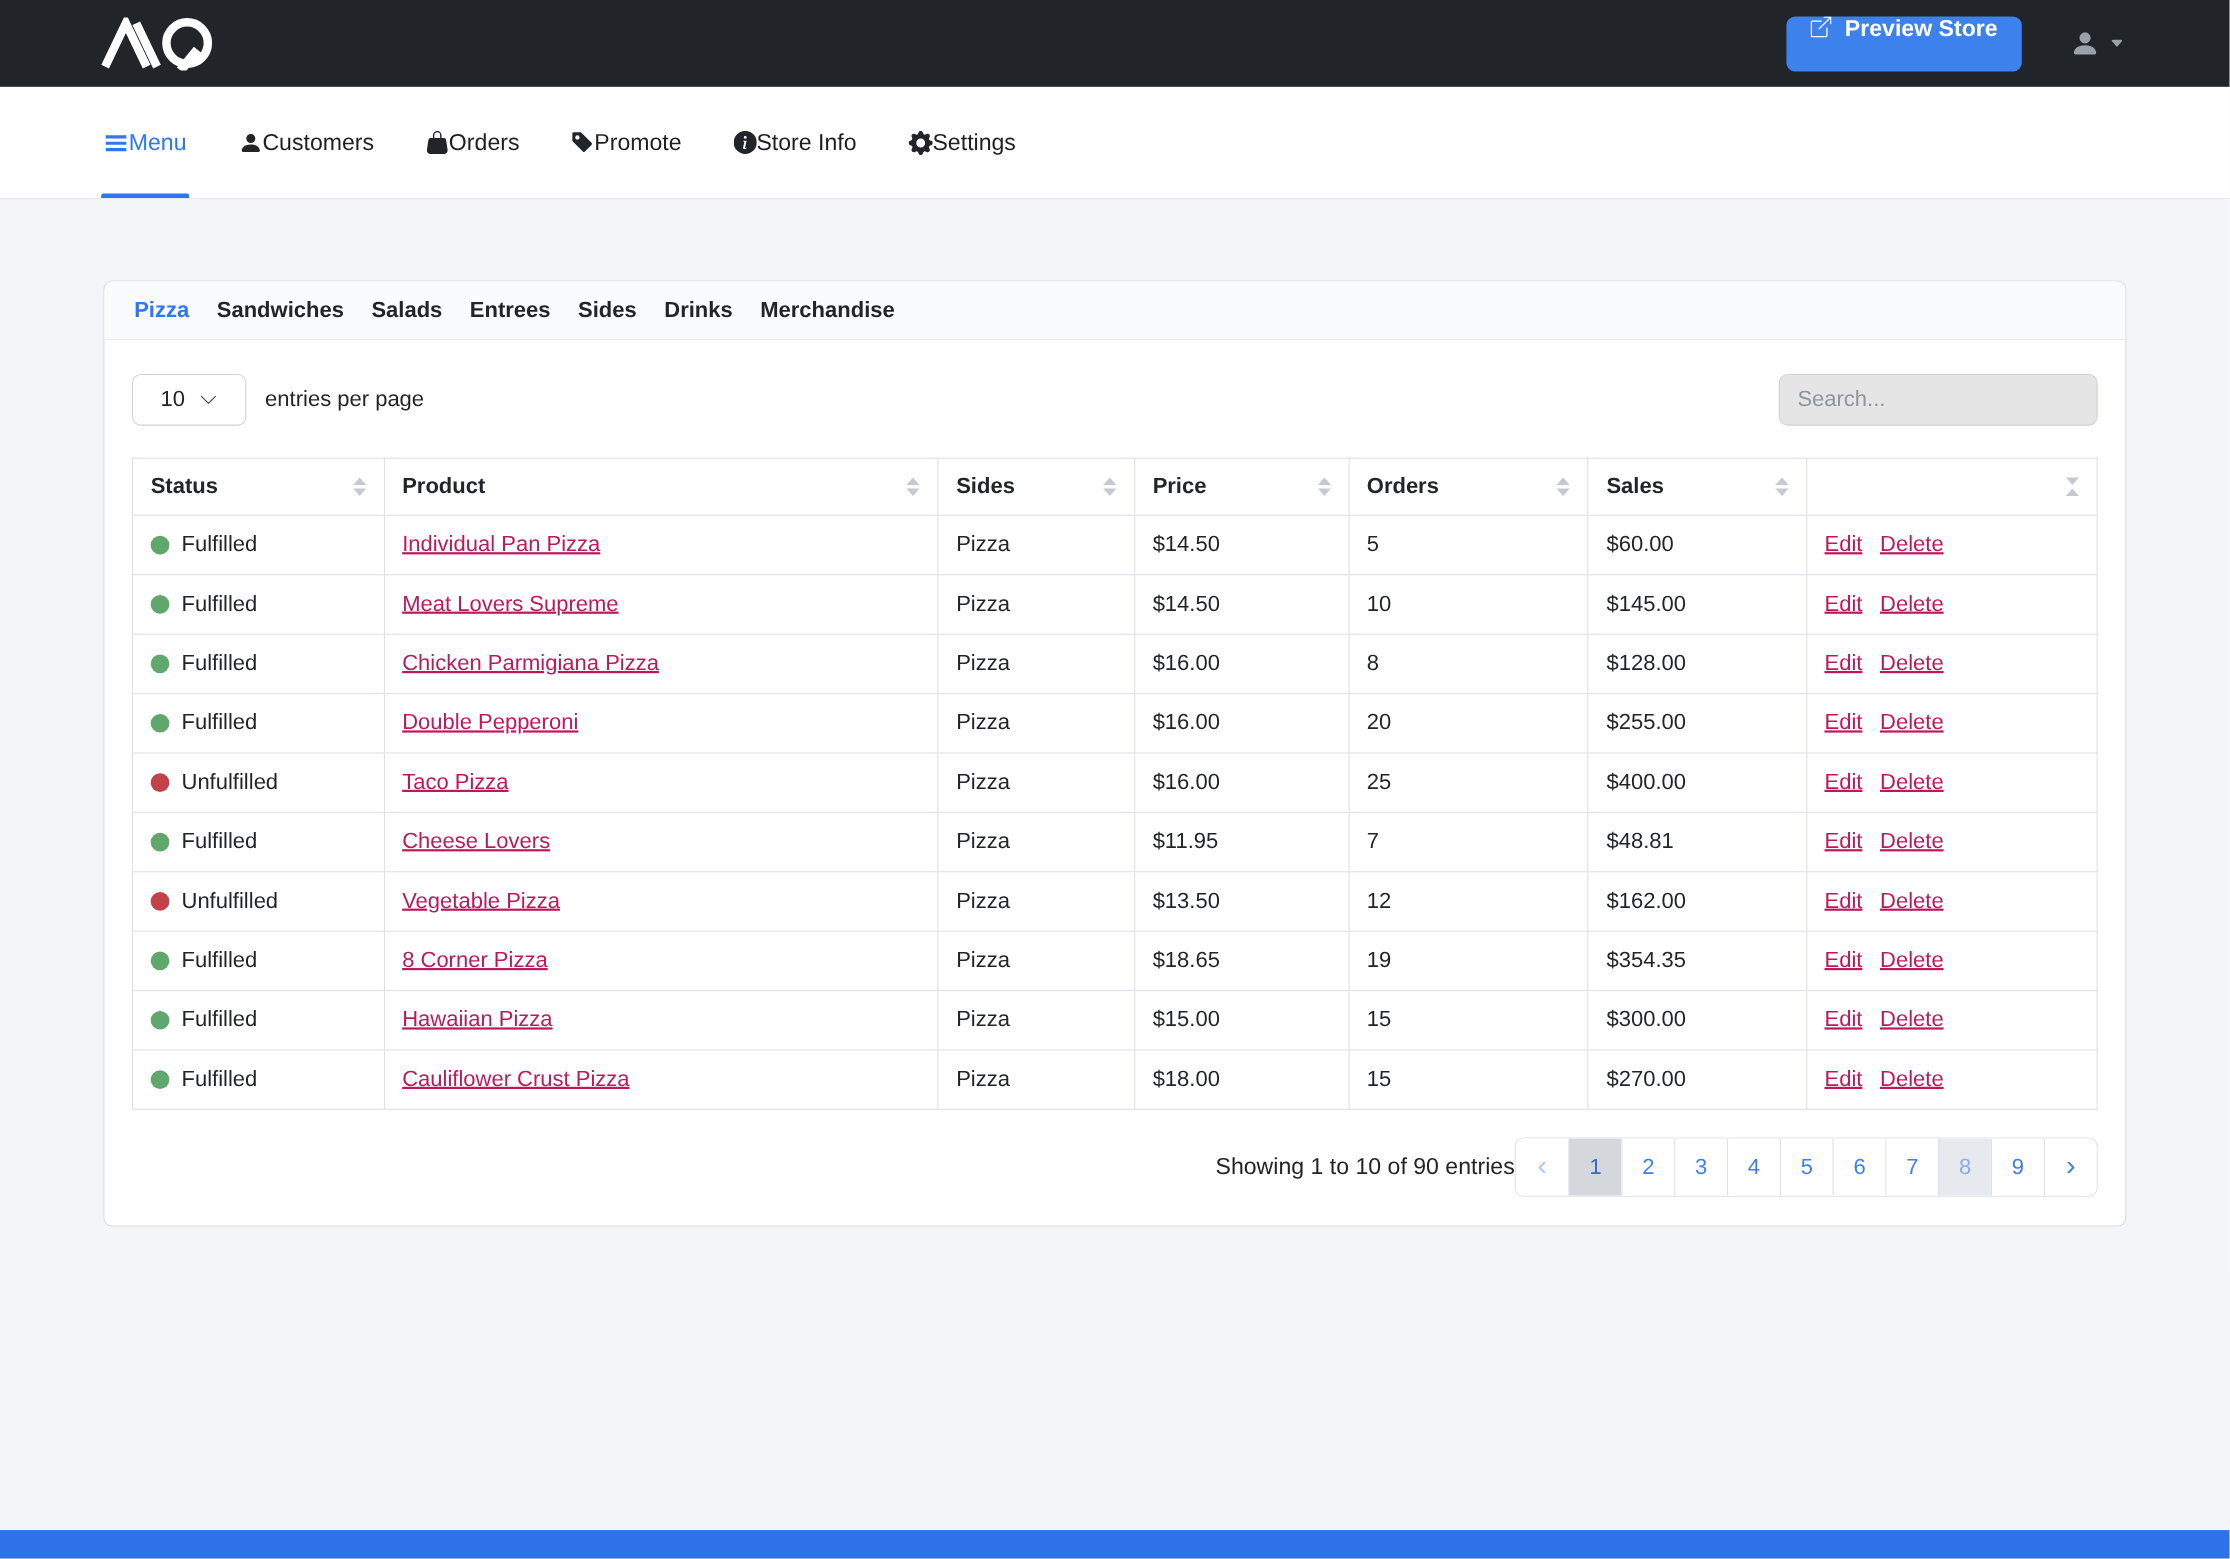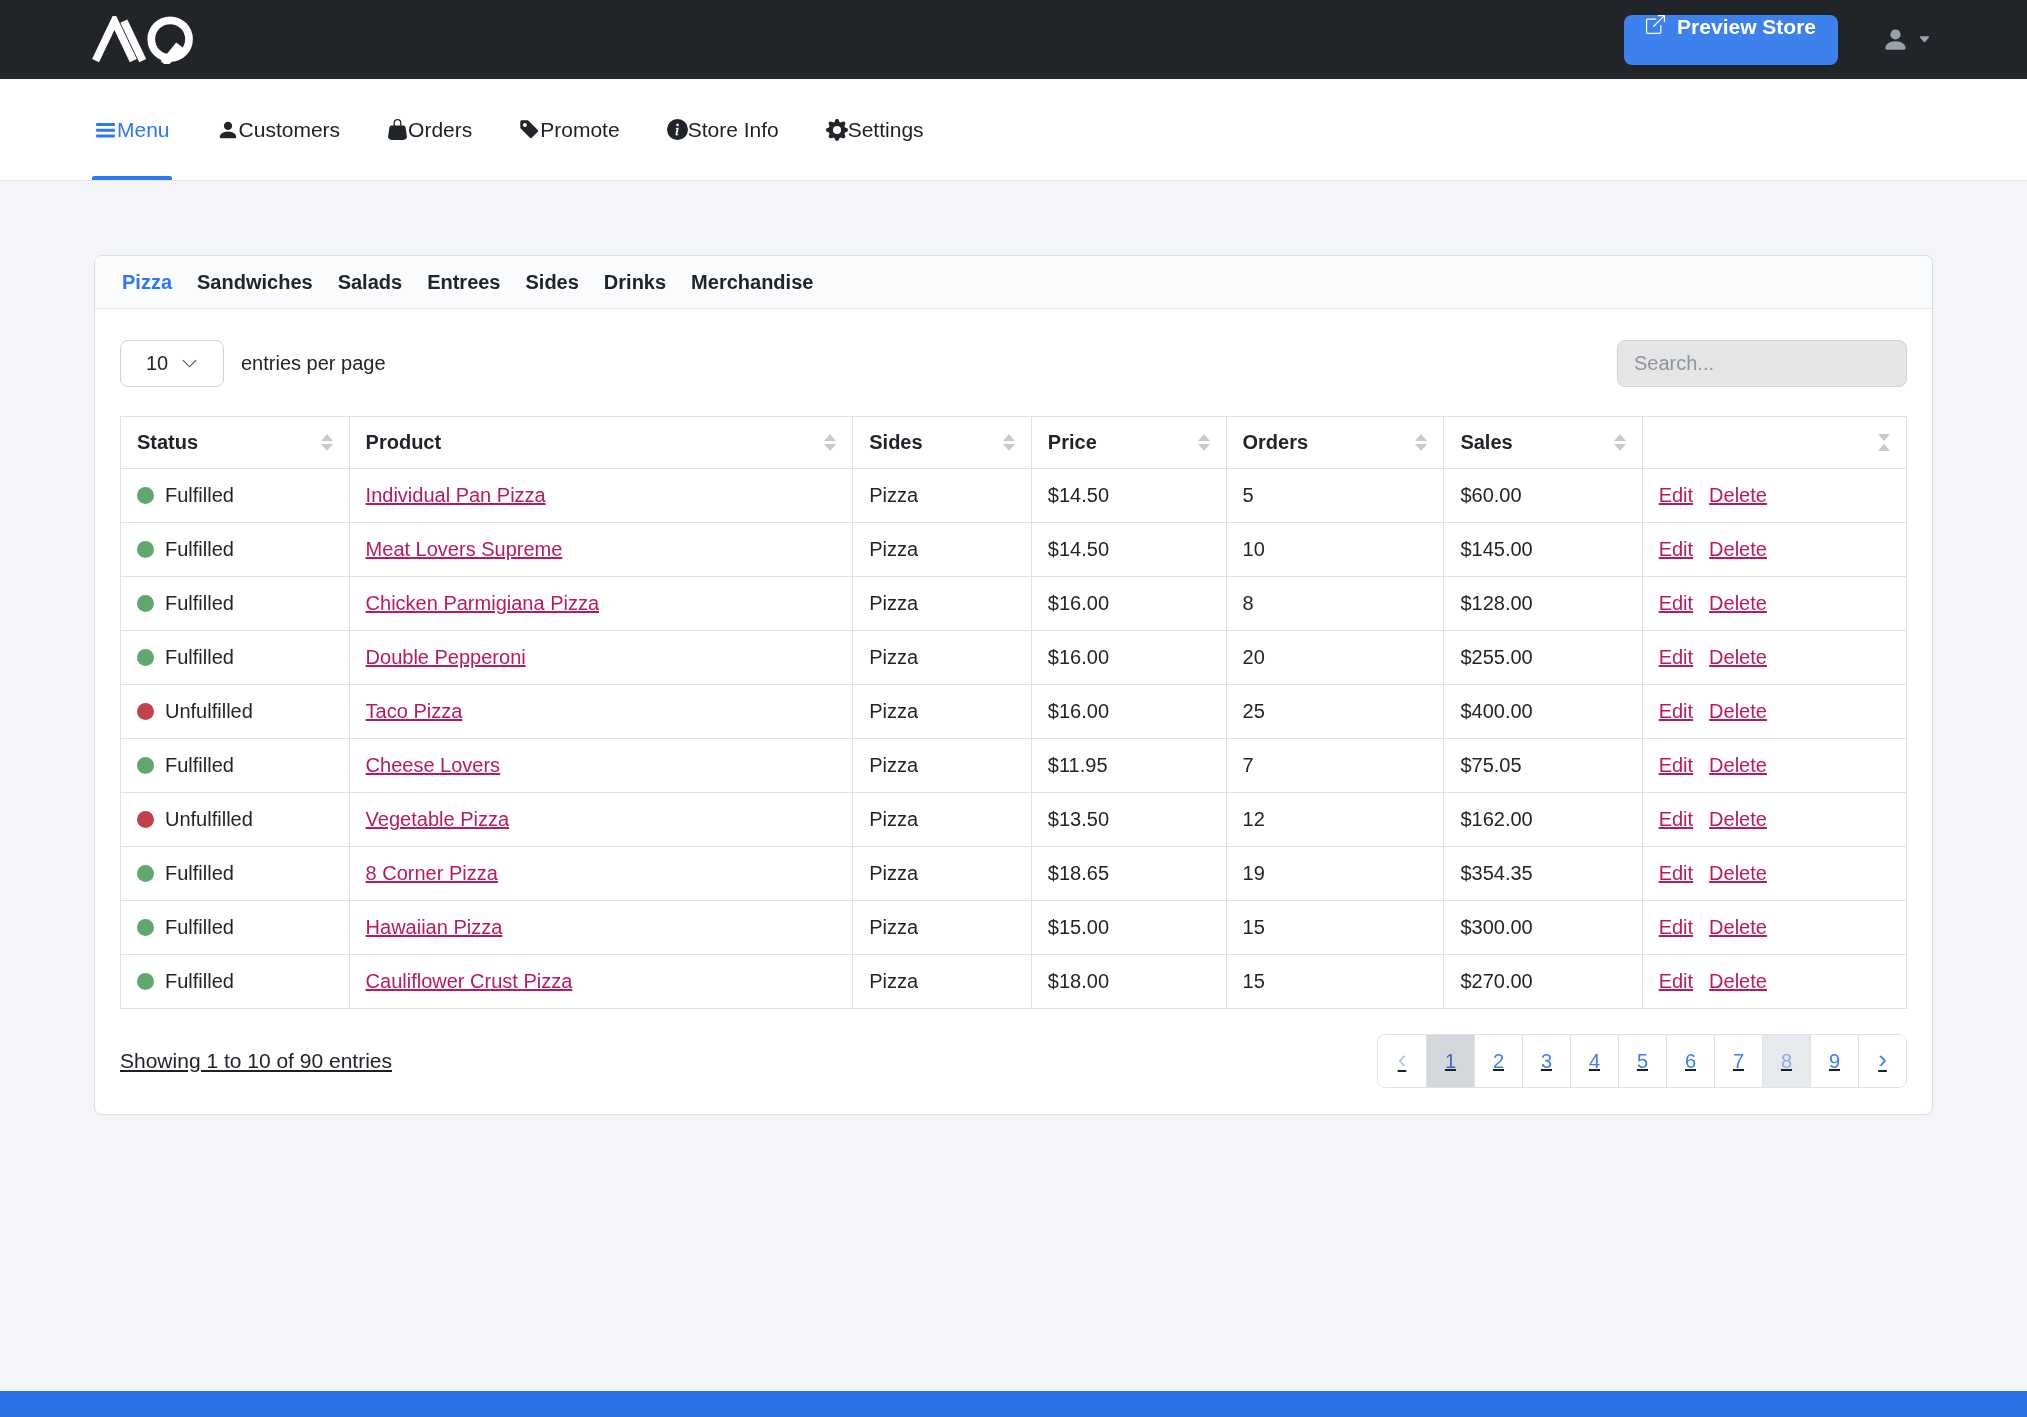--- a/index.html
+++ b/index.html
@@ -96,21 +96,21 @@
 
   .status-cell { display:flex; align-items:center; gap:11px; }
   .dot { width:17px; height:17px; border-radius:50%; flex:none; }
   .dot.green { background:#5fa76c; }
   .dot.red { background:#c2414a; }
 
   a.tlink { color:#be185d; text-decoration:underline; cursor:pointer; }
   .actions a { margin-right:16px; }
 
   
-  .table-footer { display:flex; align-items:center; justify-content:space-between; margin-top:25px;text-decoration:underline; }
+  .table-footer { display:flex; align-items:center; justify-content:flex-end; margin-top:25px; }
   .showing { font-size:21px; color:#212529; }
   .pagination {
     display:flex; border:1px solid #dee2e6; border-radius:8px;
     overflow:hidden; background:#fff;
   }
   .page-item {
     width:48px; height:52px; display:flex; align-items:center; justify-content:center;
     font-size:20px; color:#3d7ef0; border-left:1px solid #dee2e6; cursor:pointer;
     background:#fff;
   }
@@ -393,21 +393,21 @@
               <td>
                 <span class="status-cell">
                   <span class="dot green"></span>
                   <span>Fulfilled</span>
                 </span>
               </td>
               <td><a class="tlink">Cheese Lovers</a></td>
               <td><span>Pizza</span></td>
               <td><span>$11.95</span></td>
               <td><span>7</span></td>
-              <td><span>$75.05</span></td>
+              <td><span>$48.81</span></td>
               <td class="actions"><a class="tlink">Edit</a><a class="tlink">Delete</a></td>
             </tr>
             <tr>
               <td>
                 <span class="status-cell">
                   <span class="dot red"></span>
                   <span>Unfulfilled</span>
                 </span>
               </td>
               <td><a class="tlink">Vegetable Pizza</a></td>

